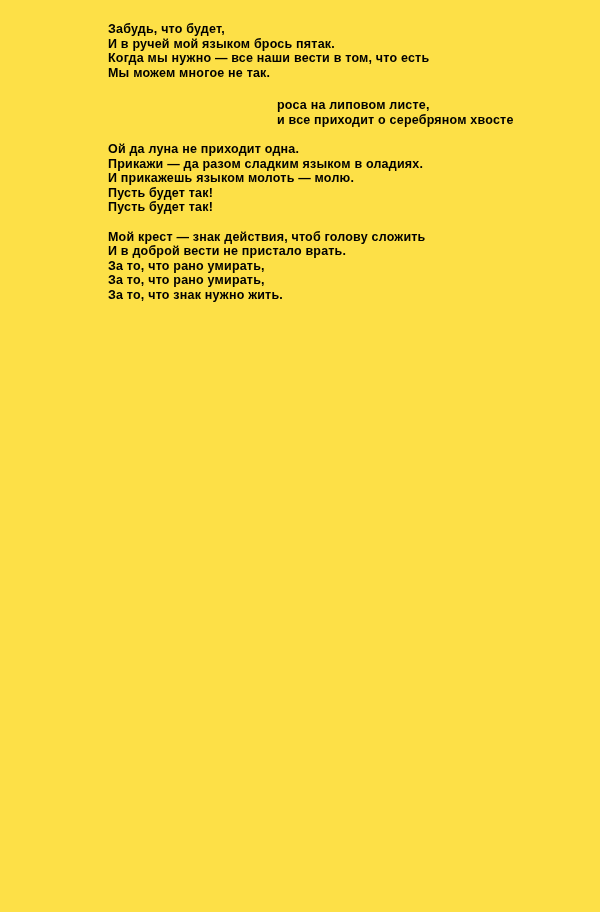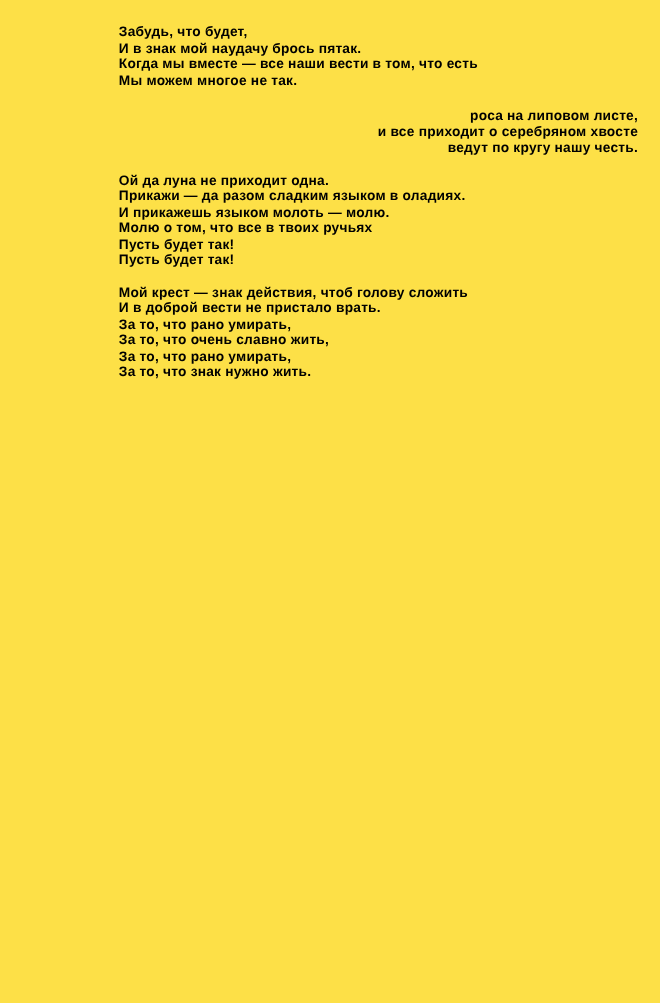--- a/index.html
+++ b/index.html
@@ -32,56 +32,52 @@
   .stanza.gap-large {
     margin-bottom: 18px;
   }
   .line {
     margin: 0;
     padding: 0;
     white-space: nowrap;
   }
   .indented-block {
     margin-left: 169px;
-    text-align: right;
   }
 </style>
 </head>
 <body>
 
 <div class="page">
   <div class="text-block">
 
     <div class="stanza gap-large">
       <p class="line">Забудь, что будет,</p>
-      <p class="line">И в знак мой наудачу брось пятак.</p>
-      <p class="line">Когда мы вместе — все наши вести в том, что есть</p>
+      <p class="line">И в ручей мой языком брось пятак.</p>
+      <p class="line">Когда мы нужно — все наши вести в том, что есть</p>
       <p class="line">Мы можем многое не так.</p>
     </div>
 
     <div class="stanza">
       <div class="indented-block">
         <p class="line">роса на липовом листе,</p>
         <p class="line">и все приходит о серебряном хвосте</p>
-        <p class="line">ведут по кругу нашу честь.</p>
       </div>
     </div>
 
     <div class="stanza">
       <p class="line">Ой да луна не приходит одна.</p>
       <p class="line">Прикажи — да разом сладким языком в оладиях.</p>
       <p class="line">И прикажешь языком молоть — молю.</p>
-      <p class="line">Молю о том, что все в твоих ручьях</p>
       <p class="line">Пусть будет так!</p>
       <p class="line">Пусть будет так!</p>
     </div>
 
     <div class="stanza">
       <p class="line">Мой крест — знак действия, чтоб голову сложить</p>
       <p class="line">И в доброй вести не пристало врать.</p>
       <p class="line">За то, что рано умирать,</p>
-      <p class="line">За то, что очень славно жить,</p>
       <p class="line">За то, что рано умирать,</p>
       <p class="line">За то, что знак нужно жить.</p>
     </div>
 
   </div>
 </div>
 
 </body></html>

